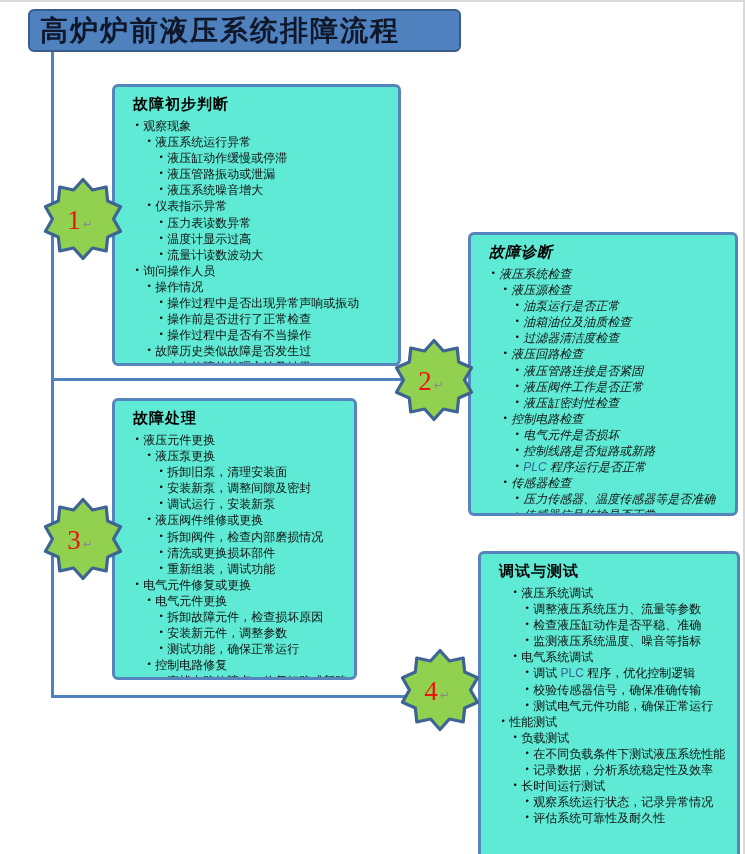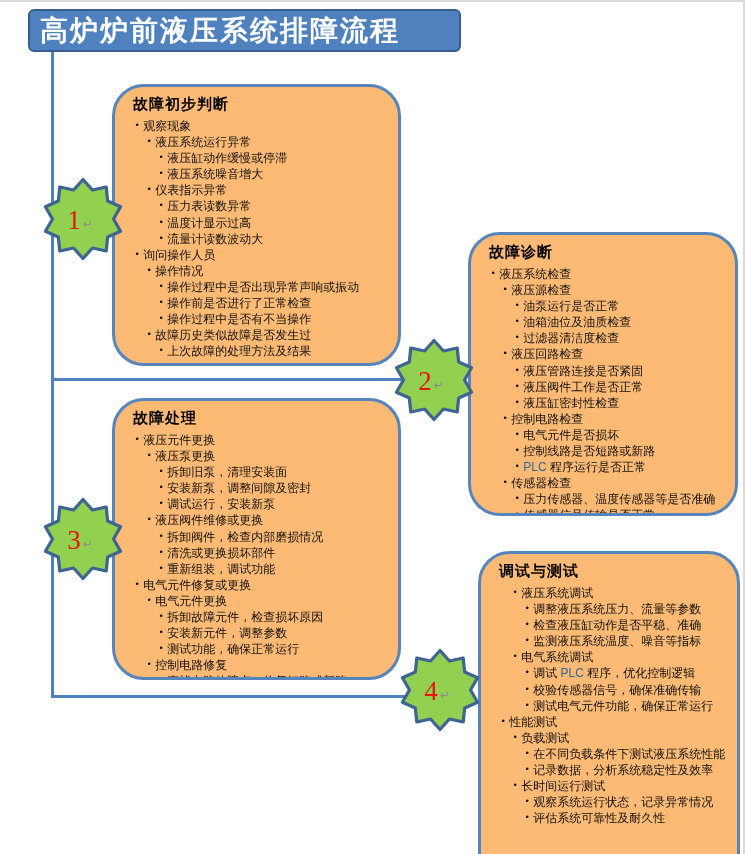--- a/index.html
+++ b/index.html
@@ -4,34 +4,34 @@
 <style>
   html,body{margin:0;padding:0;background:#ffffff;}
   .canvas{
     position:relative;width:745px;height:854px;background:#ffffff;overflow:hidden;
     border-top:2px solid #d9d9d9;border-right:2px solid #d9d9d9;box-sizing:border-box;
     font-family:"Liberation Sans", sans-serif;color:#111;
   }
   .banner{
     position:absolute;left:28px;top:7px;width:433px;height:43px;box-sizing:border-box;
     background:var(--accent);border:2px solid var(--accent-dark);border-radius:6px;
-    color:#ffffff;font-family:"Liberation Serif", serif;font-weight:bold;
+    color:#0f172a;font-family:"Liberation Serif", serif;font-weight:bold;
     font-size:28px;line-height:39px;padding-left:10px;letter-spacing:2px;white-space:nowrap;
   }
   .line{position:absolute;background:var(--accent);z-index:1;}
   .trunk{left:51px;top:50px;width:3px;height:646px;}
   .branch-a{left:51px;top:376px;width:385px;height:3px;}
   .branch-b{left:51px;top:693px;width:391px;height:3px;}
   .box{
-    position:absolute;background:#fdba74;border:3px solid #5585bc;border-radius:32px;
+    position:absolute;background:#5eead4;border:3px solid #5585bc;border-radius:6px;
     box-sizing:border-box;z-index:2;padding:6px 6px 4px 10px;overflow:hidden;
   }
   .box1{left:112px;top:82px;width:289px;height:282px;}
-  .box2{left:468px;top:230px;width:270px;height:284px;}
-  .box3{left:112px;top:396px;width:289px;height:282px;}
+  .box2{left:468px;top:230px;width:270px;height:284px;font-style:italic;}
+  .box3{left:112px;top:396px;width:245px;height:282px;}
   .box4{left:478px;top:549px;width:262px;height:372px;}
   .box h2{
     margin:2px 0 4px 8px;font-size:15px;font-weight:bold;color:#000;
     letter-spacing:1px;white-space:nowrap;
   }
   .items{list-style:none;margin:0;padding:0;}
   .items li{font-size:12px;line-height:15.6px;white-space:nowrap;color:#101010;}
   .lvl1{padding-left:10px;}
   .lvl2{padding-left:22px;}
   .lvl3{padding-left:34px;}
@@ -56,20 +56,21 @@
   <div class="line trunk"></div>
   <div class="line branch-a"></div>
   <div class="line branch-b"></div>
 
   <section class="box box1">
     <h2>故障初步判断</h2>
     <ul class="items">
         <li class="lvl1"><span class="blt">•</span><span>观察现象</span></li>
         <li class="lvl2"><span class="blt">•</span><span>液压系统运行异常</span></li>
         <li class="lvl3"><span class="blt">•</span><span>液压缸动作缓慢或停滞</span></li>
+        <li class="lvl3"><span class="blt">•</span><span>液压管路振动或泄漏</span></li>
         <li class="lvl3"><span class="blt">•</span><span>液压系统噪音增大</span></li>
         <li class="lvl2"><span class="blt">•</span><span>仪表指示异常</span></li>
         <li class="lvl3"><span class="blt">•</span><span>压力表读数异常</span></li>
         <li class="lvl3"><span class="blt">•</span><span>温度计显示过高</span></li>
         <li class="lvl3"><span class="blt">•</span><span>流量计读数波动大</span></li>
         <li class="lvl1"><span class="blt">•</span><span>询问操作人员</span></li>
         <li class="lvl2"><span class="blt">•</span><span>操作情况</span></li>
         <li class="lvl3"><span class="blt">•</span><span>操作过程中是否出现异常声响或振动</span></li>
         <li class="lvl3"><span class="blt">•</span><span>操作前是否进行了正常检查</span></li>
         <li class="lvl3"><span class="blt">•</span><span>操作过程中是否有不当操作</span></li>

